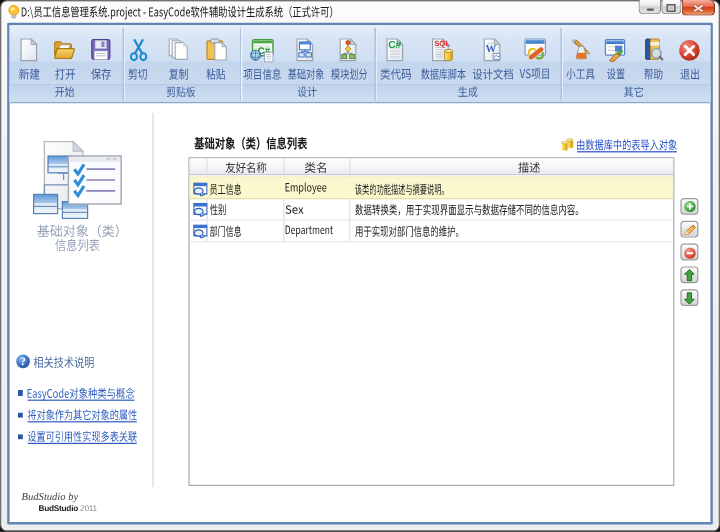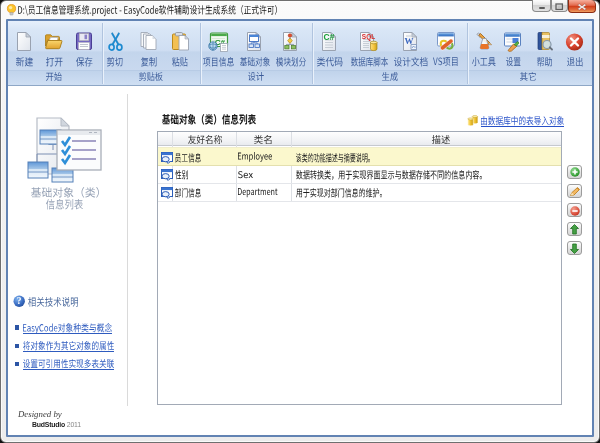--- a/index.html
+++ b/index.html
@@ -343,21 +343,21 @@
 <div class="abs" style="left:15px;top:343.6px;width:4.2px;height:4.2px;background:#2c55a5"></div>
 <svg style="position:absolute;left:22.5px;top:341px;overflow:visible" width="92" height="10.2" viewBox="0.3 -8.4 92 10.2">
     <path fill="#2e5bbf" d="M3.2 -2.2C3.6 -1.6 4 -0.9 4.2 -0.4L4.7 -0.8C4.5 -1.3 4.1 -2 3.7 -2.5ZM5.8 -4.7V-3.5H2.7V-2.8H5.8V-0.1C5.8 0 5.7 0.1 5.6 0.1C5.5 0.1 5 0.1 4.6 0.1C4.7 0.3 4.7 0.6 4.8 0.8C5.4 0.8 5.8 0.8 6 0.7C6.3 0.5 6.3 0.3 6.3 -0.1V-2.8H7.3V-3.5H6.3V-4.7ZM0.3 -6.6C0.7 -6.1 1.2 -5.4 1.4 -4.9L1.8 -5.3V-3.6C1.2 -3 0.7 -2.4 0.3 -2L0.6 -1.3C1 -1.8 1.4 -2.2 1.8 -2.7V0.8H2.3V-8.3H1.8V-5.4C1.5 -5.9 1.1 -6.5 0.7 -7ZM3.9 -6C4.1 -5.8 4.4 -5.4 4.6 -5.1C4 -4.7 3.4 -4.5 2.7 -4.3C2.8 -4.1 3 -3.9 3 -3.7C4.7 -4.2 6.4 -5.3 7.1 -7.3L6.7 -7.6L6.6 -7.5H5C5.1 -7.7 5.3 -7.9 5.4 -8.1L4.8 -8.3C4.4 -7.5 3.6 -6.7 2.7 -6.2C2.8 -6.1 3 -5.9 3.1 -5.8C3.6 -6.1 4 -6.5 4.5 -6.9H6.3C6 -6.3 5.6 -5.8 5 -5.4C4.9 -5.7 4.5 -6.1 4.3 -6.4Z M11.5 -3.9C11.8 -3.2 12.2 -2.3 12.3 -1.7L12.8 -2C12.7 -2.6 12.3 -3.5 11.9 -4.2ZM8.3 -4.5C8.8 -3.9 9.3 -3.3 9.7 -2.6C9.3 -1.4 8.7 -0.4 8 0.2C8.1 0.3 8.3 0.6 8.4 0.8C9.1 0.1 9.7 -0.8 10.2 -2C10.5 -1.5 10.8 -0.9 11 -0.5L11.4 -1C11.2 -1.5 10.8 -2.2 10.4 -2.8C10.8 -3.9 11 -5.3 11.2 -6.9L10.8 -7L10.7 -7H8.2V-6.3H10.5C10.4 -5.2 10.2 -4.3 10 -3.4C9.6 -4 9.2 -4.5 8.7 -5ZM13.5 -8.3V-5.9H11.3V-5.2H13.5V-0.2C13.5 -0 13.4 0 13.3 0C13.2 0 12.7 0 12.3 0C12.3 0.2 12.4 0.6 12.5 0.8C13.1 0.8 13.5 0.8 13.7 0.6C14 0.5 14.1 0.3 14.1 -0.2V-5.2H15V-5.9H14.1V-8.3Z M17.9 -8.4C17.5 -7.5 16.7 -6.6 15.7 -5.8C15.8 -5.7 16 -5.5 16.1 -5.3C16.2 -5.4 16.4 -5.6 16.5 -5.7V-4.1H17.8C17.2 -3.6 16.5 -3.3 15.8 -3.1C15.9 -2.9 16 -2.7 16.1 -2.5C16.8 -2.8 17.5 -3.2 18.1 -3.7C18.3 -3.5 18.5 -3.3 18.7 -3.1C18 -2.6 16.9 -2 16 -1.8C16.1 -1.6 16.3 -1.4 16.4 -1.2C17.2 -1.5 18.3 -2.1 18.9 -2.8C19.1 -2.6 19.2 -2.4 19.3 -2.2C18.5 -1.4 17.1 -0.7 15.9 -0.3C16 -0.2 16.2 0.1 16.3 0.3C17.3 -0.1 18.6 -0.9 19.5 -1.7C19.7 -1 19.6 -0.4 19.3 -0.1C19.1 0 18.9 0 18.7 0C18.5 0 18.3 0 18 -0C18.1 0.2 18.1 0.5 18.1 0.7C18.4 0.7 18.6 0.7 18.8 0.7C19.1 0.7 19.4 0.6 19.6 0.4C20.1 -0 20.3 -1 19.9 -2.1L20.3 -2.3C20.7 -1.4 21.3 -0.3 22.2 0.3C22.3 0.1 22.4 -0.2 22.6 -0.4C21.7 -0.8 21.1 -1.8 20.8 -2.7C21.2 -2.9 21.5 -3.2 21.9 -3.5L21.4 -3.9C21 -3.5 20.3 -3 19.7 -2.6C19.4 -3.1 19.1 -3.6 18.5 -4L18.6 -4.1H21.8V-6.3H19.7C19.9 -6.6 20.2 -7 20.3 -7.4L19.9 -7.7L19.8 -7.7H18.2C18.3 -7.8 18.4 -8 18.5 -8.2ZM17.8 -7.1H19.5C19.4 -6.8 19.2 -6.5 19 -6.3H17.1C17.4 -6.5 17.6 -6.8 17.8 -7.1ZM17 -5.7H19.1C18.9 -5.3 18.7 -5 18.4 -4.7H17ZM19.6 -5.7H21.2V-4.7H19C19.3 -5 19.4 -5.3 19.6 -5.7Z M26.9 -8.2C26.6 -6.7 25.9 -5.3 25.3 -4.4C25.4 -4.3 25.6 -4 25.7 -3.9C26.1 -4.4 26.5 -5.1 26.8 -5.9H27.3V0.8H27.9V-1.6H30.2V-2.3H27.9V-3.8H30.1V-4.5H27.9V-5.9H30.3V-6.7H27.1C27.2 -7.1 27.4 -7.6 27.5 -8ZM25.1 -8.3C24.7 -6.8 24 -5.3 23.2 -4.3C23.3 -4.2 23.5 -3.8 23.5 -3.6C23.8 -3.9 24 -4.3 24.3 -4.8V0.8H24.9V-5.9C25.2 -6.6 25.4 -7.3 25.6 -8.1Z M31.8 -7.8C32.1 -7.3 32.4 -6.7 32.6 -6.3L33.1 -6.6C33 -7 32.6 -7.6 32.3 -8ZM34.4 -3.7C34.8 -3.1 35.2 -2.2 35.4 -1.7L35.9 -2.1C35.7 -2.6 35.2 -3.4 34.8 -4ZM33.7 -8.3V-7.1C33.7 -6.8 33.7 -6.4 33.7 -5.9H31.2V-5.2H33.6C33.4 -3.4 32.8 -1.4 31 0.1C31.1 0.2 31.3 0.5 31.4 0.7C33.4 -1 34 -3.2 34.2 -5.2H36.8C36.7 -1.8 36.6 -0.5 36.4 -0.2C36.3 -0.1 36.2 -0 36 -0C35.9 -0 35.4 -0 34.9 -0.1C35 0.1 35 0.4 35.1 0.7C35.5 0.7 36 0.7 36.3 0.7C36.6 0.6 36.7 0.6 36.9 0.3C37.2 -0.2 37.3 -1.6 37.4 -5.5C37.4 -5.7 37.4 -5.9 37.4 -5.9H34.3C34.3 -6.3 34.3 -6.8 34.3 -7.1V-8.3Z M42.6 -0.6C43.5 -0.2 44.4 0.3 44.9 0.8L45.5 0.3C44.9 -0.1 43.9 -0.7 43 -1.1ZM41 -1.2C40.4 -0.7 39.4 -0.1 38.5 0.2C38.7 0.4 38.8 0.6 38.9 0.8C39.7 0.4 40.8 -0.1 41.5 -0.7ZM43.4 -8.3V-7.2H40.6V-8.3H40V-7.2H38.8V-6.5H40V-2H38.6V-1.3H45.4V-2H44V-6.5H45.2V-7.2H44V-8.3ZM40.6 -2V-3.1H43.4V-2ZM40.6 -6.5H43.4V-5.5H40.6ZM40.6 -4.8H43.4V-3.8H40.6Z M47.6 -5.3V-0.8C47.6 0.3 47.9 0.6 49 0.6C49.2 0.6 51.1 0.6 51.4 0.6C52.4 0.6 52.6 0.1 52.7 -1.4C52.5 -1.5 52.3 -1.6 52.1 -1.7C52 -0.4 51.9 -0.2 51.3 -0.2C50.9 -0.2 49.3 -0.2 49 -0.2C48.3 -0.2 48.2 -0.3 48.2 -0.8V-2.3C49.5 -2.8 50.9 -3.4 51.9 -4L51.4 -4.6C50.6 -4 49.4 -3.5 48.2 -3V-5.3ZM49.1 -8.2C49.3 -7.8 49.4 -7.3 49.5 -7H46.5V-4.9H47.1V-6.3H52.2V-4.9H52.8V-7H50.1L50.2 -7C50.1 -7.4 49.9 -8 49.6 -8.4Z M57.3 -3.9C57.7 -3.2 58 -2.3 58.1 -1.7L58.6 -2C58.5 -2.6 58.2 -3.5 57.8 -4.2ZM54.2 -4.5C54.6 -3.9 55.1 -3.3 55.6 -2.6C55.1 -1.4 54.5 -0.4 53.8 0.2C54 0.3 54.1 0.6 54.2 0.8C54.9 0.1 55.5 -0.8 56 -2C56.3 -1.5 56.6 -0.9 56.8 -0.5L57.3 -1C57 -1.5 56.7 -2.2 56.3 -2.8C56.6 -3.9 56.9 -5.3 57 -6.9L56.6 -7L56.5 -7H54V-6.3H56.4C56.3 -5.2 56.1 -4.3 55.8 -3.4C55.4 -4 55 -4.5 54.6 -5ZM59.3 -8.3V-5.9H57.2V-5.2H59.3V-0.2C59.3 -0 59.3 0 59.1 0C59 0 58.6 0 58.1 0C58.2 0.2 58.3 0.6 58.3 0.8C58.9 0.8 59.3 0.8 59.6 0.6C59.8 0.5 59.9 0.3 59.9 -0.2V-5.2H60.8V-5.9H59.9V-8.3Z M63.7 -8.4C63.3 -7.5 62.5 -6.6 61.5 -5.8C61.6 -5.7 61.8 -5.5 61.9 -5.3C62.1 -5.4 62.2 -5.6 62.3 -5.7V-4.1H63.6C63.1 -3.6 62.4 -3.3 61.6 -3.1C61.7 -2.9 61.9 -2.7 61.9 -2.5C62.7 -2.8 63.4 -3.2 64 -3.7C64.2 -3.5 64.3 -3.3 64.5 -3.1C63.9 -2.6 62.8 -2 61.9 -1.8C62 -1.6 62.1 -1.4 62.2 -1.2C63 -1.5 64.1 -2.1 64.8 -2.8C64.9 -2.6 65 -2.4 65.1 -2.2C64.3 -1.4 62.9 -0.7 61.8 -0.3C61.9 -0.2 62 0.1 62.1 0.3C63.2 -0.1 64.4 -0.9 65.3 -1.7C65.5 -1 65.4 -0.4 65.1 -0.1C64.9 0 64.8 0 64.6 0C64.4 0 64.1 0 63.8 -0C63.9 0.2 64 0.5 64 0.7C64.2 0.7 64.5 0.7 64.7 0.7C65 0.7 65.2 0.6 65.5 0.4C66 -0 66.1 -1 65.7 -2.1L66.2 -2.3C66.5 -1.4 67.1 -0.3 68 0.3C68.1 0.1 68.3 -0.2 68.4 -0.4C67.5 -0.8 66.9 -1.8 66.6 -2.7C67 -2.9 67.4 -3.2 67.7 -3.5L67.2 -3.9C66.8 -3.5 66.1 -3 65.5 -2.6C65.3 -3.1 64.9 -3.6 64.4 -4L64.4 -4.1H67.6V-6.3H65.6C65.8 -6.6 66 -7 66.2 -7.4L65.8 -7.7L65.7 -7.7H64C64.1 -7.8 64.2 -8 64.3 -8.2ZM63.6 -7.1H65.4C65.2 -6.8 65.1 -6.5 64.9 -6.3H63C63.2 -6.5 63.4 -6.8 63.6 -7.1ZM62.9 -5.7H64.9C64.7 -5.3 64.5 -5 64.2 -4.7H62.9ZM65.4 -5.7H67V-4.7H64.9C65.1 -5 65.3 -5.3 65.4 -5.7Z M73 -4.2C73.4 -3.5 73.9 -2.5 74.2 -1.9L74.6 -2.3C74.4 -2.9 73.9 -3.8 73.4 -4.5ZM70.6 -8.3C70.5 -7.9 70.4 -7.2 70.3 -6.7H69.4V0.5H70V-0.2H72.1V-6.7H70.8C70.9 -7.1 71.1 -7.7 71.2 -8.2ZM70 -6.1H71.6V-4H70ZM70 -0.9V-3.3H71.6V-0.9ZM73.3 -8.4C73.1 -7 72.7 -5.6 72.2 -4.7C72.3 -4.6 72.5 -4.4 72.6 -4.3C72.9 -4.8 73.1 -5.4 73.4 -6.1H75.3C75.2 -2.1 75.1 -0.6 74.8 -0.2C74.8 -0.1 74.7 -0.1 74.5 -0.1C74.3 -0.1 73.9 -0.1 73.4 -0.1C73.5 0.1 73.6 0.4 73.6 0.6C74 0.6 74.5 0.6 74.7 0.6C75 0.6 75.2 0.5 75.3 0.2C75.6 -0.3 75.7 -1.8 75.9 -6.4C75.9 -6.5 75.9 -6.8 75.9 -6.8H73.6C73.7 -7.2 73.8 -7.7 73.9 -8.2Z M78 -7.3H82.6V-6.4H78ZM77.5 -7.9V-5C77.5 -3.4 77.4 -1.2 76.7 0.4C76.8 0.4 77 0.6 77.2 0.7C77.9 -0.9 78 -3.3 78 -5V-5.8H83.2V-7.9ZM79.2 -3.8H80.5V-3.1H79.2ZM81 -3.8H82.4V-3.1H81ZM81.5 -1.2 81.7 -0.8 81 -0.7V-1.5H82.8V0.1C82.8 0.2 82.7 0.3 82.6 0.3C82.6 0.3 82.3 0.3 81.9 0.2C82 0.4 82.1 0.6 82.1 0.8C82.6 0.8 82.9 0.8 83.1 0.7C83.3 0.6 83.3 0.4 83.3 0.1V-2H81V-2.6H83V-4.2H81V-4.8C81.7 -4.9 82.4 -5 82.8 -5.1L82.5 -5.6C81.6 -5.3 79.9 -5.2 78.5 -5.2C78.5 -5.1 78.6 -4.8 78.6 -4.7C79.2 -4.7 79.9 -4.7 80.5 -4.8V-4.2H78.6V-2.6H80.5V-2H78.3V0.8H78.9V-1.5H80.5V-0.7L79.2 -0.6L79.2 -0.1C79.9 -0.1 81 -0.2 82 -0.3L82.2 0.2L82.5 0C82.4 -0.3 82.1 -0.9 81.9 -1.3Z M85.4 -8.3V0.8H85.9V-8.3ZM84.7 -6.4C84.6 -5.6 84.5 -4.5 84.3 -3.9L84.7 -3.7C84.9 -4.4 85 -5.5 85.1 -6.4ZM86 -6.5C86.2 -5.9 86.4 -5.2 86.5 -4.8L86.9 -5.1C86.9 -5.5 86.6 -6.2 86.4 -6.7ZM86.6 -0.3V0.4H91.3V-0.3H89.4V-2.8H90.9V-3.4H89.4V-5.5H91.1V-6.2H89.4V-8.3H88.8V-6.2H87.8C87.9 -6.7 88 -7.2 88.1 -7.7L87.6 -7.9C87.4 -6.5 87.1 -5.2 86.6 -4.3C86.8 -4.2 87 -4.1 87.1 -4C87.3 -4.4 87.5 -4.9 87.7 -5.5H88.8V-3.4H87.2V-2.8H88.8V-0.3Z"></path>
   </svg>
 <div class="abs" style="left:22.5px;top:351.0px;width:91px;height:1px;background:#2e5bbf"></div>
 <div class="abs" style="left:15px;top:361.6px;width:4.2px;height:4.2px;background:#2c55a5"></div>
 <svg style="position:absolute;left:22.5px;top:359px;overflow:visible" width="92" height="10.3" viewBox="0.3 -8.4 92 10.3">
     <path fill="#2e5bbf" d="M0.9 -7.7C1.3 -7.2 1.8 -6.6 2.1 -6.1L2.5 -6.7C2.2 -7.1 1.7 -7.7 1.3 -8.1ZM0.3 -5.2V-4.5H1.4V-0.9C1.4 -0.5 1.2 -0.2 1 -0C1.1 0.1 1.3 0.4 1.3 0.6C1.5 0.4 1.7 0.2 3 -1.1C2.9 -1.3 2.9 -1.5 2.8 -1.7L2 -0.9V-5.2ZM3.7 -8V-6.9C3.7 -6.1 3.6 -5.3 2.6 -4.7C2.7 -4.6 2.9 -4.3 2.9 -4.2C4 -4.8 4.3 -5.9 4.3 -6.8V-7.3H5.6V-5.7C5.6 -4.9 5.7 -4.6 6.3 -4.6C6.4 -4.6 6.7 -4.6 6.9 -4.6C7 -4.6 7.2 -4.7 7.3 -4.7C7.2 -4.9 7.2 -5.1 7.2 -5.3C7.1 -5.3 7 -5.3 6.8 -5.3C6.7 -5.3 6.4 -5.3 6.3 -5.3C6.2 -5.3 6.2 -5.4 6.2 -5.7V-8ZM6.1 -3.2C5.9 -2.5 5.5 -1.8 5 -1.3C4.4 -1.8 4 -2.5 3.8 -3.2ZM2.9 -3.9V-3.2H3.3L3.2 -3.2C3.5 -2.3 4 -1.5 4.5 -0.9C3.9 -0.4 3.3 -0 2.6 0.1C2.7 0.3 2.8 0.6 2.9 0.8C3.6 0.5 4.3 0.2 4.9 -0.4C5.5 0.2 6.2 0.6 7 0.8C7.1 0.6 7.2 0.3 7.3 0.2C6.6 -0 6 -0.4 5.4 -0.9C6.1 -1.6 6.6 -2.5 6.9 -3.8L6.5 -4L6.4 -3.9Z M12.6 -7.4H13.9V-6.5H12.6ZM10.8 -7.4H12.1V-6.5H10.8ZM9.1 -7.4H10.3V-6.5H9.1ZM9.1 -4.2V-0.1H8.1V0.5H14.8V-0.1H13.8V-4.2H11.4L11.5 -4.8H14.7V-5.4H11.6L11.7 -6H14.5V-7.9H8.5V-6H11.1L11 -5.4H8.2V-4.8H11L10.9 -4.2ZM9.6 -0.1V-0.7H13.2V-0.1ZM9.6 -2.7H13.2V-2.1H9.6ZM9.6 -3.2V-3.7H13.2V-3.2ZM9.6 -1.7H13.2V-1.1H9.6Z M15.7 -7.6V-6.9H21V-0.3C21 -0.1 20.9 -0 20.7 0C20.6 0 19.9 0 19.3 -0C19.4 0.2 19.5 0.6 19.6 0.8C20.3 0.8 20.9 0.8 21.2 0.6C21.5 0.5 21.6 0.3 21.6 -0.3V-6.9H22.5V-7.6ZM17 -4.7H19V-2.4H17ZM16.5 -5.4V-0.9H17V-1.7H19.6V-5.4Z M28.9 -8.2V0.8H29.4V-8.2ZM24 -5.6C23.9 -4.7 23.7 -3.5 23.6 -2.7H26.5C26.4 -1 26.2 -0.3 26 -0.1C26 -0 25.9 0 25.7 0C25.5 0 25 -0 24.5 -0.1C24.6 0.1 24.7 0.5 24.7 0.7C25.2 0.7 25.7 0.7 25.9 0.7C26.2 0.7 26.4 0.6 26.5 0.4C26.8 0.1 26.9 -0.8 27.1 -3C27.1 -3.2 27.1 -3.4 27.1 -3.4H24.3C24.3 -3.9 24.4 -4.4 24.5 -4.9H27V-7.9H23.7V-7.2H26.5V-5.6Z M31.7 -7.6V-4C31.7 -2.6 31.6 -0.9 30.8 0.4C30.9 0.4 31.1 0.7 31.2 0.8C31.8 0 32.1 -1.1 32.2 -2.2H34.1V0.7H34.7V-2.2H36.7V-0.2C36.7 -0 36.7 0 36.5 0C36.4 0 35.9 0 35.3 0C35.4 0.2 35.5 0.5 35.5 0.7C36.2 0.7 36.7 0.7 36.9 0.6C37.2 0.5 37.3 0.3 37.3 -0.2V-7.6ZM32.3 -6.9H34.1V-5.3H32.3ZM36.7 -6.9V-5.3H34.7V-6.9ZM32.3 -4.6H34.1V-3H32.2C32.3 -3.3 32.3 -3.7 32.3 -4ZM36.7 -4.6V-3H34.7V-4.6Z M39.5 -8.3V0.8H40V-8.3ZM38.8 -6.4C38.7 -5.6 38.6 -4.5 38.4 -3.9L38.8 -3.7C39 -4.4 39.2 -5.5 39.2 -6.4ZM40.1 -6.5C40.3 -5.9 40.6 -5.2 40.6 -4.8L41.1 -5.1C41 -5.5 40.7 -6.2 40.5 -6.7ZM40.7 -0.3V0.4H45.4V-0.3H43.5V-2.8H45.1V-3.4H43.5V-5.5H45.2V-6.2H43.5V-8.3H42.9V-6.2H42C42.1 -6.7 42.1 -7.2 42.2 -7.7L41.7 -7.9C41.5 -6.5 41.2 -5.2 40.7 -4.3C40.9 -4.2 41.1 -4.1 41.3 -4C41.5 -4.4 41.6 -4.9 41.8 -5.5H42.9V-3.4H41.3V-2.8H42.9V-0.3Z M49.9 -1.1C50.9 -0.6 51.9 0.1 52.5 0.7L52.9 0.1C52.3 -0.4 51.2 -1.1 50.2 -1.6ZM47.6 -5.5C48 -5.2 48.5 -4.7 48.7 -4.4L49.1 -4.9C48.9 -5.2 48.4 -5.7 48 -6ZM46.9 -4C47.3 -3.7 47.8 -3.2 48.1 -2.8L48.4 -3.4C48.2 -3.7 47.6 -4.2 47.2 -4.5ZM46.5 -7.2V-5.2H47.1V-6.5H52.2V-5.2H52.8V-7.2H50.1C50 -7.5 49.8 -8 49.6 -8.4L49.1 -8.2C49.2 -7.9 49.4 -7.5 49.5 -7.2ZM46.3 -2.5V-1.9H49.1C48.7 -0.9 47.9 -0.3 46.4 0.1C46.5 0.3 46.7 0.6 46.7 0.8C48.5 0.2 49.3 -0.6 49.7 -1.9H52.9V-2.5H49.9C50.1 -3.5 50.2 -4.6 50.2 -6H49.6C49.6 -4.6 49.6 -3.5 49.3 -2.5Z M56.7 -7.8V-2.6H57.3V-7.2H59.6V-2.6H60.2V-7.8ZM53.8 -1 53.9 -0.3C54.6 -0.6 55.6 -0.9 56.5 -1.3L56.4 -2L55.4 -1.6V-4.1H56.2V-4.8H55.4V-6.9H56.4V-7.6H53.8V-6.9H54.9V-4.8H54V-4.1H54.9V-1.4C54.4 -1.2 54.1 -1.1 53.8 -1ZM58.1 -6.3V-4.4C58.1 -2.9 57.9 -1 56 0.3C56.1 0.4 56.3 0.7 56.3 0.8C57.6 -0 58.2 -1.2 58.5 -2.4V-0.3C58.5 0.4 58.7 0.5 59.2 0.5H59.9C60.6 0.5 60.6 0.1 60.7 -1.4C60.6 -1.5 60.4 -1.6 60.2 -1.7C60.2 -0.3 60.2 -0 59.9 -0H59.3C59.1 -0 59 -0.1 59 -0.4V-2.7H58.5C58.6 -3.3 58.7 -3.9 58.7 -4.4V-6.3Z M64.5 -8.3C64.1 -7.5 63.1 -6.5 61.9 -5.9C62 -5.8 62.2 -5.5 62.3 -5.4C63 -5.8 63.6 -6.3 64.1 -6.8H66.2C65.9 -6.2 65.3 -5.6 64.7 -5.2C64.5 -5.5 64.1 -5.8 63.8 -6.1L63.3 -5.7C63.6 -5.5 64 -5.1 64.2 -4.8C63.4 -4.3 62.5 -4 61.7 -3.8C61.8 -3.6 61.9 -3.3 61.9 -3.1C63.9 -3.7 66.2 -5 67.1 -7.2L66.8 -7.5L66.7 -7.5H64.7C64.9 -7.7 65 -7.9 65.2 -8.2ZM65.8 -4.9C65.2 -3.9 64.1 -2.8 62.6 -2.1C62.7 -1.9 62.9 -1.7 62.9 -1.5C63.9 -2 64.7 -2.6 65.3 -3.3H67.4C67 -2.5 66.5 -1.9 65.8 -1.4C65.6 -1.7 65.2 -2.1 64.9 -2.4L64.4 -2C64.7 -1.8 65 -1.4 65.3 -1C64.2 -0.4 62.9 -0.1 61.6 0.1C61.7 0.3 61.8 0.6 61.9 0.8C64.6 0.4 67.2 -0.8 68.3 -3.7L67.9 -4L67.8 -4H65.9C66.1 -4.2 66.3 -4.5 66.4 -4.7Z M70.6 0.8C70.8 0.6 71.1 0.5 73.2 -0.4C73.2 -0.5 73.1 -0.8 73.1 -1L71.2 -0.3V-2.5C71.7 -2.9 72.1 -3.3 72.4 -3.8C73 -1.7 74.1 -0.2 75.7 0.5C75.8 0.3 75.9 -0 76.1 -0.2C75.3 -0.5 74.7 -1 74.1 -1.6C74.6 -2 75.2 -2.5 75.6 -3L75.1 -3.4C74.8 -3 74.3 -2.5 73.8 -2C73.5 -2.6 73.2 -3.2 73 -3.8H75.8V-4.5H72.8V-5.3H75.2V-5.9H72.8V-6.8H75.6V-7.4H72.8V-8.3H72.2V-7.4H69.5V-6.8H72.2V-5.9H69.9V-5.3H72.2V-4.5H69.2V-3.8H71.7C71 -3 69.9 -2.2 69 -1.8C69.1 -1.7 69.3 -1.4 69.3 -1.2C69.8 -1.4 70.2 -1.7 70.7 -2V-0.5C70.7 -0.1 70.5 0 70.4 0.1C70.5 0.3 70.6 0.6 70.6 0.8Z M78 -7.9C78.3 -7.4 78.7 -6.7 78.8 -6.2H77.3V-5.5H79.8V-4.3C79.8 -4.1 79.8 -3.9 79.8 -3.7H76.8V-3H79.7C79.5 -1.9 78.7 -0.8 76.7 0.1C76.8 0.3 77 0.6 77.1 0.8C79.1 -0.1 79.9 -1.3 80.3 -2.4C80.9 -0.9 81.9 0.2 83.2 0.7C83.3 0.5 83.5 0.2 83.7 0C82.3 -0.4 81.2 -1.5 80.6 -3H83.5V-3.7H80.5L80.5 -4.2V-5.5H83V-6.2H81.5C81.8 -6.7 82.1 -7.4 82.4 -8L81.7 -8.3C81.6 -7.7 81.2 -6.8 80.9 -6.2H78.8L79.3 -6.6C79.2 -7 78.8 -7.7 78.5 -8.2Z M87.7 -7.9C88 -7.4 88.3 -6.7 88.4 -6.3L88.9 -6.7C88.8 -7.1 88.4 -7.7 88.1 -8.2ZM90.1 -8.2C90 -7.6 89.6 -6.8 89.3 -6.3H87.4V-5.6H88.8V-4.4L88.8 -3.8H87.2V-3.1H88.7C88.6 -2 88.2 -0.7 86.9 0.4C87.1 0.5 87.3 0.7 87.4 0.9C88.4 0 88.9 -1 89.1 -2C89.5 -0.7 90.1 0.2 90.9 0.8C91 0.6 91.2 0.3 91.3 0.2C90.4 -0.4 89.7 -1.6 89.4 -3.1H91.3V-3.8H89.4L89.4 -4.4V-5.6H91V-6.3H89.9C90.2 -6.7 90.5 -7.4 90.7 -7.9ZM84.2 -1.3 84.4 -0.6 86.3 -1.1V0.8H86.8V-1.2L87.5 -1.3L87.5 -2L86.8 -1.9V-7.2H87.2V-7.9H84.3V-7.2H84.7V-1.4ZM85.2 -7.2H86.3V-5.8H85.2ZM85.2 -5.2H86.3V-3.8H85.2ZM85.2 -3.1H86.3V-1.7L85.2 -1.5Z"></path>
   </svg>
 <div class="abs" style="left:22.5px;top:369.0px;width:91px;height:1px;background:#2e5bbf"></div>
-<div class="abs" style="left:18px;top:409px;font-family:'Liberation Serif',serif;font-style:italic;font-size:8.8px;color:#3d3d3d">Designed by</div>
+<div class="abs" style="left:18px;top:409px;font-family:'Liberation Serif',serif;font-style:italic;font-size:8.8px;color:#3d3d3d">BudStudio by</div>
 <div class="abs" style="left:32px;top:420.5px;font-size:6.9px;letter-spacing:-0.2px;color:#777"><b style="color:#222">BudStudio</b> <span style="color:#888">2011</span></div>
 <svg style="position:absolute;left:161.5px;top:114px;overflow:visible" width="95" height="11.8" viewBox="0.2 -9.6 95 11.8">
     <path fill="#1a1a1a" d="M5.7 -9.5V-8.7H3V-9.5H1.9V-8.7H0.7V-7.6H1.9V-4.2H0.3V-3.1H1.9C1.5 -2.5 0.8 -2 0.2 -1.7C0.4 -1.5 0.7 -1 0.9 -0.7C1.3 -1 1.8 -1.4 2.2 -1.8V-1.1H3.8V-0.4H1V0.7H7.6V-0.4H4.8V-1.1H6.4V-2C6.8 -1.5 7.3 -1.1 7.7 -0.8C7.9 -1.1 8.2 -1.6 8.4 -1.8C7.8 -2.1 7.2 -2.6 6.7 -3.1H8.3V-4.2H6.7V-7.6H7.9V-8.7H6.7V-9.5ZM3 -7.6H5.7V-7.1H3ZM3 -6.2H5.7V-5.7H3ZM3 -4.7H5.7V-4.2H3ZM3.8 -2.9V-2.2H2.5C2.7 -2.5 3 -2.8 3.1 -3.1H5.6C5.7 -2.8 5.9 -2.5 6.2 -2.2H4.8V-2.9Z M9 -9V-7.8H9.9C9.7 -6.3 9.3 -4.9 8.8 -4C8.9 -3.6 9.1 -2.8 9.1 -2.4C9.2 -2.6 9.4 -2.8 9.5 -3V0.5H10.3V-0.4H11.8V-5.5H10.4C10.6 -6.3 10.7 -7 10.8 -7.8H12V-9ZM10.3 -4.4H11V-1.5H10.3ZM12.2 -4V0.4H15.7V1H16.7V-4H15.7V-0.9H14.9V-4.5H16.5V-8.4H15.5V-5.7H14.9V-9.5H13.9V-5.7H13.3V-8.4H12.3V-4.5H13.9V-0.9H13.2V-4Z M21.3 -4.3C21.7 -3.6 22 -2.5 22.2 -1.9L23 -2.5C22.9 -3.1 22.5 -4.1 22.1 -4.8ZM17.7 -5C18.2 -4.4 18.7 -3.7 19.2 -3C18.8 -1.8 18.2 -0.8 17.4 -0.1C17.7 0.1 18 0.6 18.2 1C18.9 0.2 19.5 -0.7 20 -1.9C20.3 -1.4 20.6 -0.8 20.8 -0.4L21.6 -1.4C21.3 -2 20.9 -2.6 20.5 -3.3C20.8 -4.6 21.1 -6.2 21.2 -8L20.5 -8.2L20.4 -8.2H17.7V-6.9H20.1C20 -6 19.8 -5.2 19.6 -4.4C19.2 -4.9 18.8 -5.4 18.4 -5.8ZM23.5 -9.5V-7H21.3V-5.7H23.5V-0.7C23.5 -0.5 23.5 -0.4 23.3 -0.4C23.2 -0.4 22.7 -0.4 22.2 -0.4C22.4 -0 22.5 0.6 22.5 1C23.3 1 23.8 0.9 24.1 0.7C24.4 0.5 24.5 0.1 24.5 -0.7V-5.7H25.5V-7H24.5V-9.5Z M28.5 -9.6C28 -8.7 27.2 -7.6 26.1 -6.9C26.3 -6.7 26.6 -6.2 26.8 -5.9L27.1 -6.1V-4.4H27.9C27.4 -4.1 26.8 -3.9 26.1 -3.7C26.3 -3.4 26.5 -3 26.6 -2.7C27.4 -3 28.1 -3.4 28.8 -3.9C29 -3.8 29.1 -3.7 29.2 -3.6C28.5 -2.9 27.4 -2.4 26.4 -2.1C26.6 -1.9 26.8 -1.5 26.9 -1.2C27.9 -1.6 29 -2.2 29.7 -2.9C29.8 -2.8 29.9 -2.7 30 -2.5C29.1 -1.7 27.6 -0.9 26.3 -0.5C26.5 -0.3 26.8 0.2 26.9 0.4C28 0 29.3 -0.7 30.3 -1.6C30.4 -1 30.3 -0.6 30 -0.4C29.9 -0.2 29.7 -0.2 29.5 -0.2C29.2 -0.2 28.9 -0.2 28.6 -0.3C28.8 0.1 28.9 0.6 28.9 0.9C29.2 1 29.4 1 29.6 1C30.1 1 30.3 0.9 30.7 0.6C31.3 0.1 31.5 -1 31.2 -2.1L31.5 -2.3C31.8 -1.2 32.5 -0 33.4 0.6C33.5 0.2 33.8 -0.3 34.1 -0.6C33.2 -1 32.6 -1.9 32.3 -2.8C32.7 -3 33.1 -3.3 33.4 -3.6L32.6 -4.4C32.1 -4 31.4 -3.4 30.8 -3C30.5 -3.5 30.2 -4 29.7 -4.4H33.1V-7.2H31.1C31.3 -7.6 31.5 -8 31.6 -8.3L30.9 -8.9L30.8 -8.8H29.3L29.5 -9.3ZM28.6 -7.8H30.2C30.1 -7.6 30 -7.4 29.9 -7.2H28.1C28.3 -7.4 28.5 -7.6 28.6 -7.8ZM28 -6.2H29.8C29.6 -5.9 29.4 -5.7 29.2 -5.4H28ZM30.8 -6.2H32.1V-5.4H30.3C30.5 -5.7 30.7 -5.9 30.8 -6.2Z M40 -4.3C40 -1.9 40.8 -0.1 41.7 1.1L42.5 0.6C41.7 -0.6 41 -2.1 41 -4.3C41 -6.4 41.7 -8 42.5 -9.2L41.7 -9.6C40.8 -8.4 40 -6.7 40 -4.3Z M44.3 -8.8C44.6 -8.4 44.9 -7.9 45.1 -7.4H43.5V-6.2H45.9C45.2 -5.5 44.2 -5 43.2 -4.7C43.4 -4.4 43.7 -3.9 43.9 -3.5C44.9 -3.9 45.9 -4.7 46.7 -5.6V-4.2H47.7V-5.3C48.7 -4.7 49.9 -4 50.5 -3.6L51 -4.6C50.4 -5.1 49.3 -5.7 48.4 -6.2H51V-7.4H49.2C49.5 -7.8 49.9 -8.4 50.2 -9L49.1 -9.4C48.9 -8.9 48.6 -8.2 48.3 -7.7L49 -7.4H47.7V-9.5H46.7V-7.4H45.5L46.1 -7.8C45.9 -8.2 45.5 -8.9 45.2 -9.3ZM46.6 -4C46.6 -3.6 46.6 -3.3 46.5 -3H43.4V-1.8H46.1C45.7 -1.1 44.9 -0.6 43.2 -0.3C43.4 0.1 43.6 0.6 43.7 1C45.7 0.6 46.7 -0.2 47.2 -1.3C47.9 -0 49 0.7 50.6 1C50.8 0.6 51 0 51.3 -0.3C49.8 -0.4 48.8 -0.9 48.1 -1.8H51V-3H47.6C47.7 -3.3 47.7 -3.7 47.7 -4Z M54.4 -4.3C54.4 -6.7 53.6 -8.4 52.7 -9.6L51.9 -9.2C52.7 -8 53.4 -6.4 53.4 -4.3C53.4 -2.1 52.7 -0.6 51.9 0.6L52.7 1.1C53.6 -0.1 54.4 -1.9 54.4 -4.3Z M63.4 -6.1V-5H67.7V-6.1ZM63.4 -4.4V-3.4H67.7V-4.4ZM63.2 -2.8V1H64.1V0.6H66.9V1H67.8V-2.8ZM64.1 -0.4V-1.7H66.9V-0.4ZM64.7 -9.1C64.9 -8.7 65.1 -8.2 65.2 -7.8H62.8V-6.7H68.3V-7.8H65.7L66.2 -8.1C66.1 -8.5 65.8 -9.1 65.6 -9.5ZM62.1 -9.5C61.7 -7.9 61 -6.3 60.3 -5.3C60.4 -5 60.7 -4.2 60.8 -3.9C61 -4.3 61.2 -4.6 61.4 -5V1H62.4V-7.1C62.6 -7.8 62.8 -8.5 63 -9.1Z M71.2 -6H74.6V-5.5H71.2ZM71.2 -4.5H74.6V-4H71.2ZM71.2 -7.5H74.6V-7H71.2ZM70.8 -2.3V-0.8C70.8 0.4 71.1 0.8 72.3 0.8C72.6 0.8 73.7 0.8 74 0.8C74.9 0.8 75.2 0.4 75.4 -1.1C75.1 -1.2 74.6 -1.4 74.4 -1.6C74.4 -0.6 74.3 -0.4 73.9 -0.4C73.6 -0.4 72.7 -0.4 72.4 -0.4C71.9 -0.4 71.9 -0.4 71.9 -0.8V-2.3ZM75 -2.2C75.4 -1.4 75.8 -0.4 75.9 0.2L76.9 -0.3C76.7 -1 76.3 -2 75.9 -2.7ZM69.7 -2.5C69.5 -1.7 69.2 -0.8 68.9 -0.1L69.9 0.5C70.1 -0.2 70.4 -1.2 70.6 -2ZM72.2 -2.7C72.6 -2.1 73.1 -1.4 73.2 -0.9L74.1 -1.5C73.9 -2 73.5 -2.5 73.2 -3H75.6V-8.5H73.3C73.4 -8.8 73.5 -9.1 73.7 -9.4L72.4 -9.6C72.4 -9.3 72.3 -8.9 72.2 -8.5H70.2V-3H72.7Z M82.5 -8.3V-1.9H83.5V-8.3ZM84.3 -9.4V-0.6C84.3 -0.4 84.3 -0.3 84.1 -0.3C84 -0.3 83.5 -0.3 83.1 -0.3C83.2 0 83.3 0.6 83.4 1C84.1 1 84.6 0.9 84.9 0.7C85.2 0.5 85.3 0.2 85.3 -0.6V-9.4ZM78.7 -3.2C79 -2.8 79.4 -2.4 79.7 -2C79.2 -1.1 78.5 -0.4 77.7 -0C78 0.2 78.2 0.8 78.4 1.1C80.3 -0.1 81.6 -2.4 82 -6.3L81.3 -6.6L81.2 -6.5H79.6C79.7 -6.9 79.8 -7.3 79.8 -7.7H82.1V-9H77.6V-7.7H78.8C78.5 -6.2 78.1 -4.8 77.5 -3.9C77.7 -3.7 78.1 -3.2 78.3 -3C78.7 -3.6 79 -4.4 79.3 -5.3H80.9C80.7 -4.5 80.5 -3.8 80.3 -3.2C80 -3.5 79.6 -3.9 79.3 -4.2Z M87.8 1C88.1 0.8 88.5 0.6 90.9 -0.3C90.9 -0.6 90.8 -1.2 90.8 -1.5L88.9 -0.9V-2.8C89.3 -3.2 89.7 -3.6 90 -4C90.7 -1.7 91.7 -0 93.5 0.7C93.7 0.4 94 -0.2 94.2 -0.4C93.4 -0.7 92.8 -1.2 92.2 -1.8C92.7 -2.2 93.3 -2.6 93.8 -3.1L92.9 -3.9C92.6 -3.5 92.1 -3 91.7 -2.6C91.4 -3.1 91.2 -3.6 91 -4.1H93.9V-5.3H90.6V-5.9H93.3V-7H90.6V-7.6H93.6V-8.7H90.6V-9.5H89.6V-8.7H86.7V-7.6H89.6V-7H87.1V-5.9H89.6V-5.3H86.3V-4.1H88.7C88 -3.4 87 -2.7 86 -2.3C86.2 -2 86.5 -1.5 86.7 -1.2C87.1 -1.4 87.5 -1.6 87.8 -1.9V-1.1C87.8 -0.6 87.6 -0.3 87.4 -0.2C87.6 0.1 87.8 0.7 87.8 1Z"></path>
   </svg>
 <svg class="abs" style="left:467px;top:114.5px" width="13" height="12" viewBox="0 0 13 12">
 <defs>
       <linearGradient id="cyl2" x1="0" y1="0" x2="1" y2="0">
 <stop offset="0" stop-color="#fdeba0"></stop>
         <stop offset=".45" stop-color="#f4c838"></stop>
         <stop offset="1" stop-color="#c89a10"></stop>

